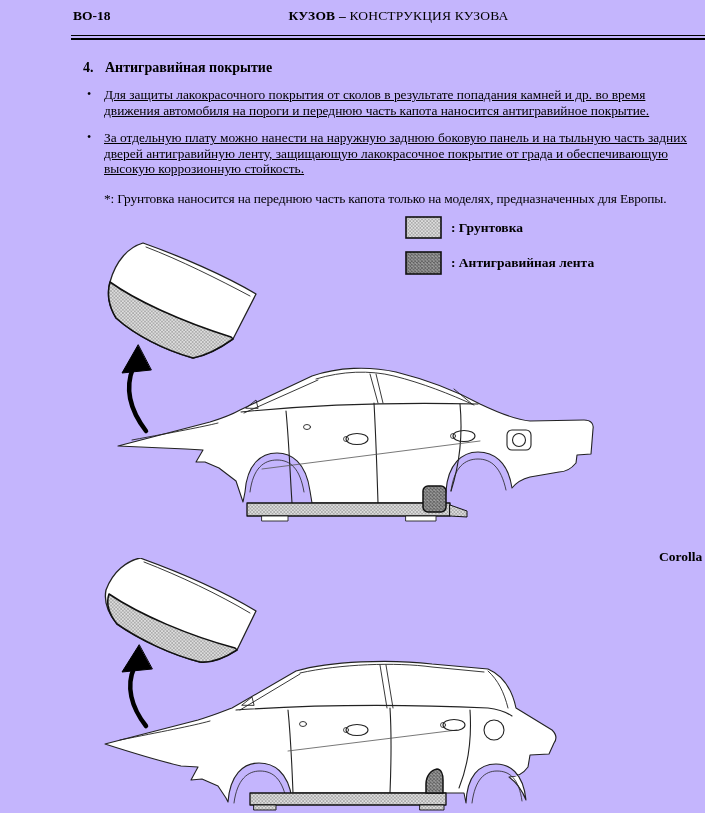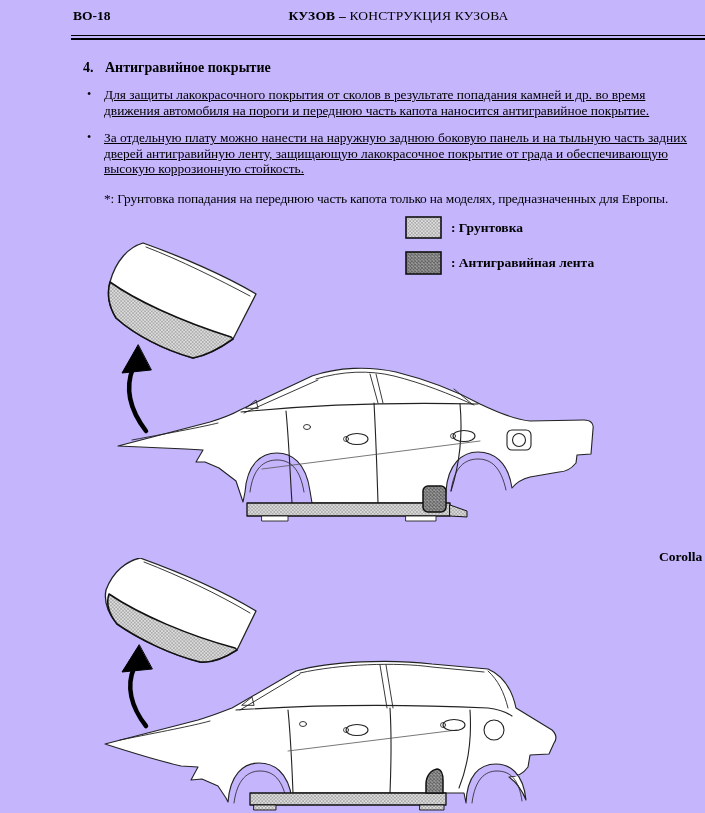--- a/index.html
+++ b/index.html
@@ -55,33 +55,33 @@
 
   <div class="hdr">
     <span class="page-code">ВО-18</span>
     <div class="hdr-title"><span class="b">КУЗОВ –</span><span> КОНСТРУКЦИЯ КУЗОВА</span></div>
   </div>
   <div class="rule"></div>
 
   <div class="content">
     <div class="sec-head">
       <span class="num">4.</span>
-      <span>Антигравийное покрытие</span>
+      <span>Антигравийная покрытие</span>
     </div>
     <ul class="bullets">
       <li>
         <span class="mark">•</span>
         <span class="btxt">Для защиты лакокрасочного покрытия от сколов в результате попадания камней и др. во время движения автомобиля на пороги и переднюю часть капота наносится антигравийное покрытие.</span>
       </li>
       <li>
         <span class="mark">•</span>
         <span class="btxt">За отдельную плату можно нанести на наружную заднюю боковую панель и на тыльную часть задних дверей антигравийную ленту, защищающую лакокрасочное покрытие от града и обеспечивающую высокую коррозионную стойкость.</span>
       </li>
     </ul>
-    <div class="footnote">*: Грунтовка попадания на переднюю часть капота только на моделях, предназначенных для Европы.</div>
+    <div class="footnote">*: Грунтовка наносится на переднюю часть капота только на моделях, предназначенных для Европы.</div>
   </div>
 
   <div class="legend">
     <div class="legend-row">
       <svg width="37" height="23">
         <rect x="1" y="1" width="35" height="21" fill="url(#pLight)" stroke="#111" stroke-width="1.6"></rect>
       </svg>
       <span class="legend-label">: Грунтовка</span>
     </div>
     <div class="legend-row">

